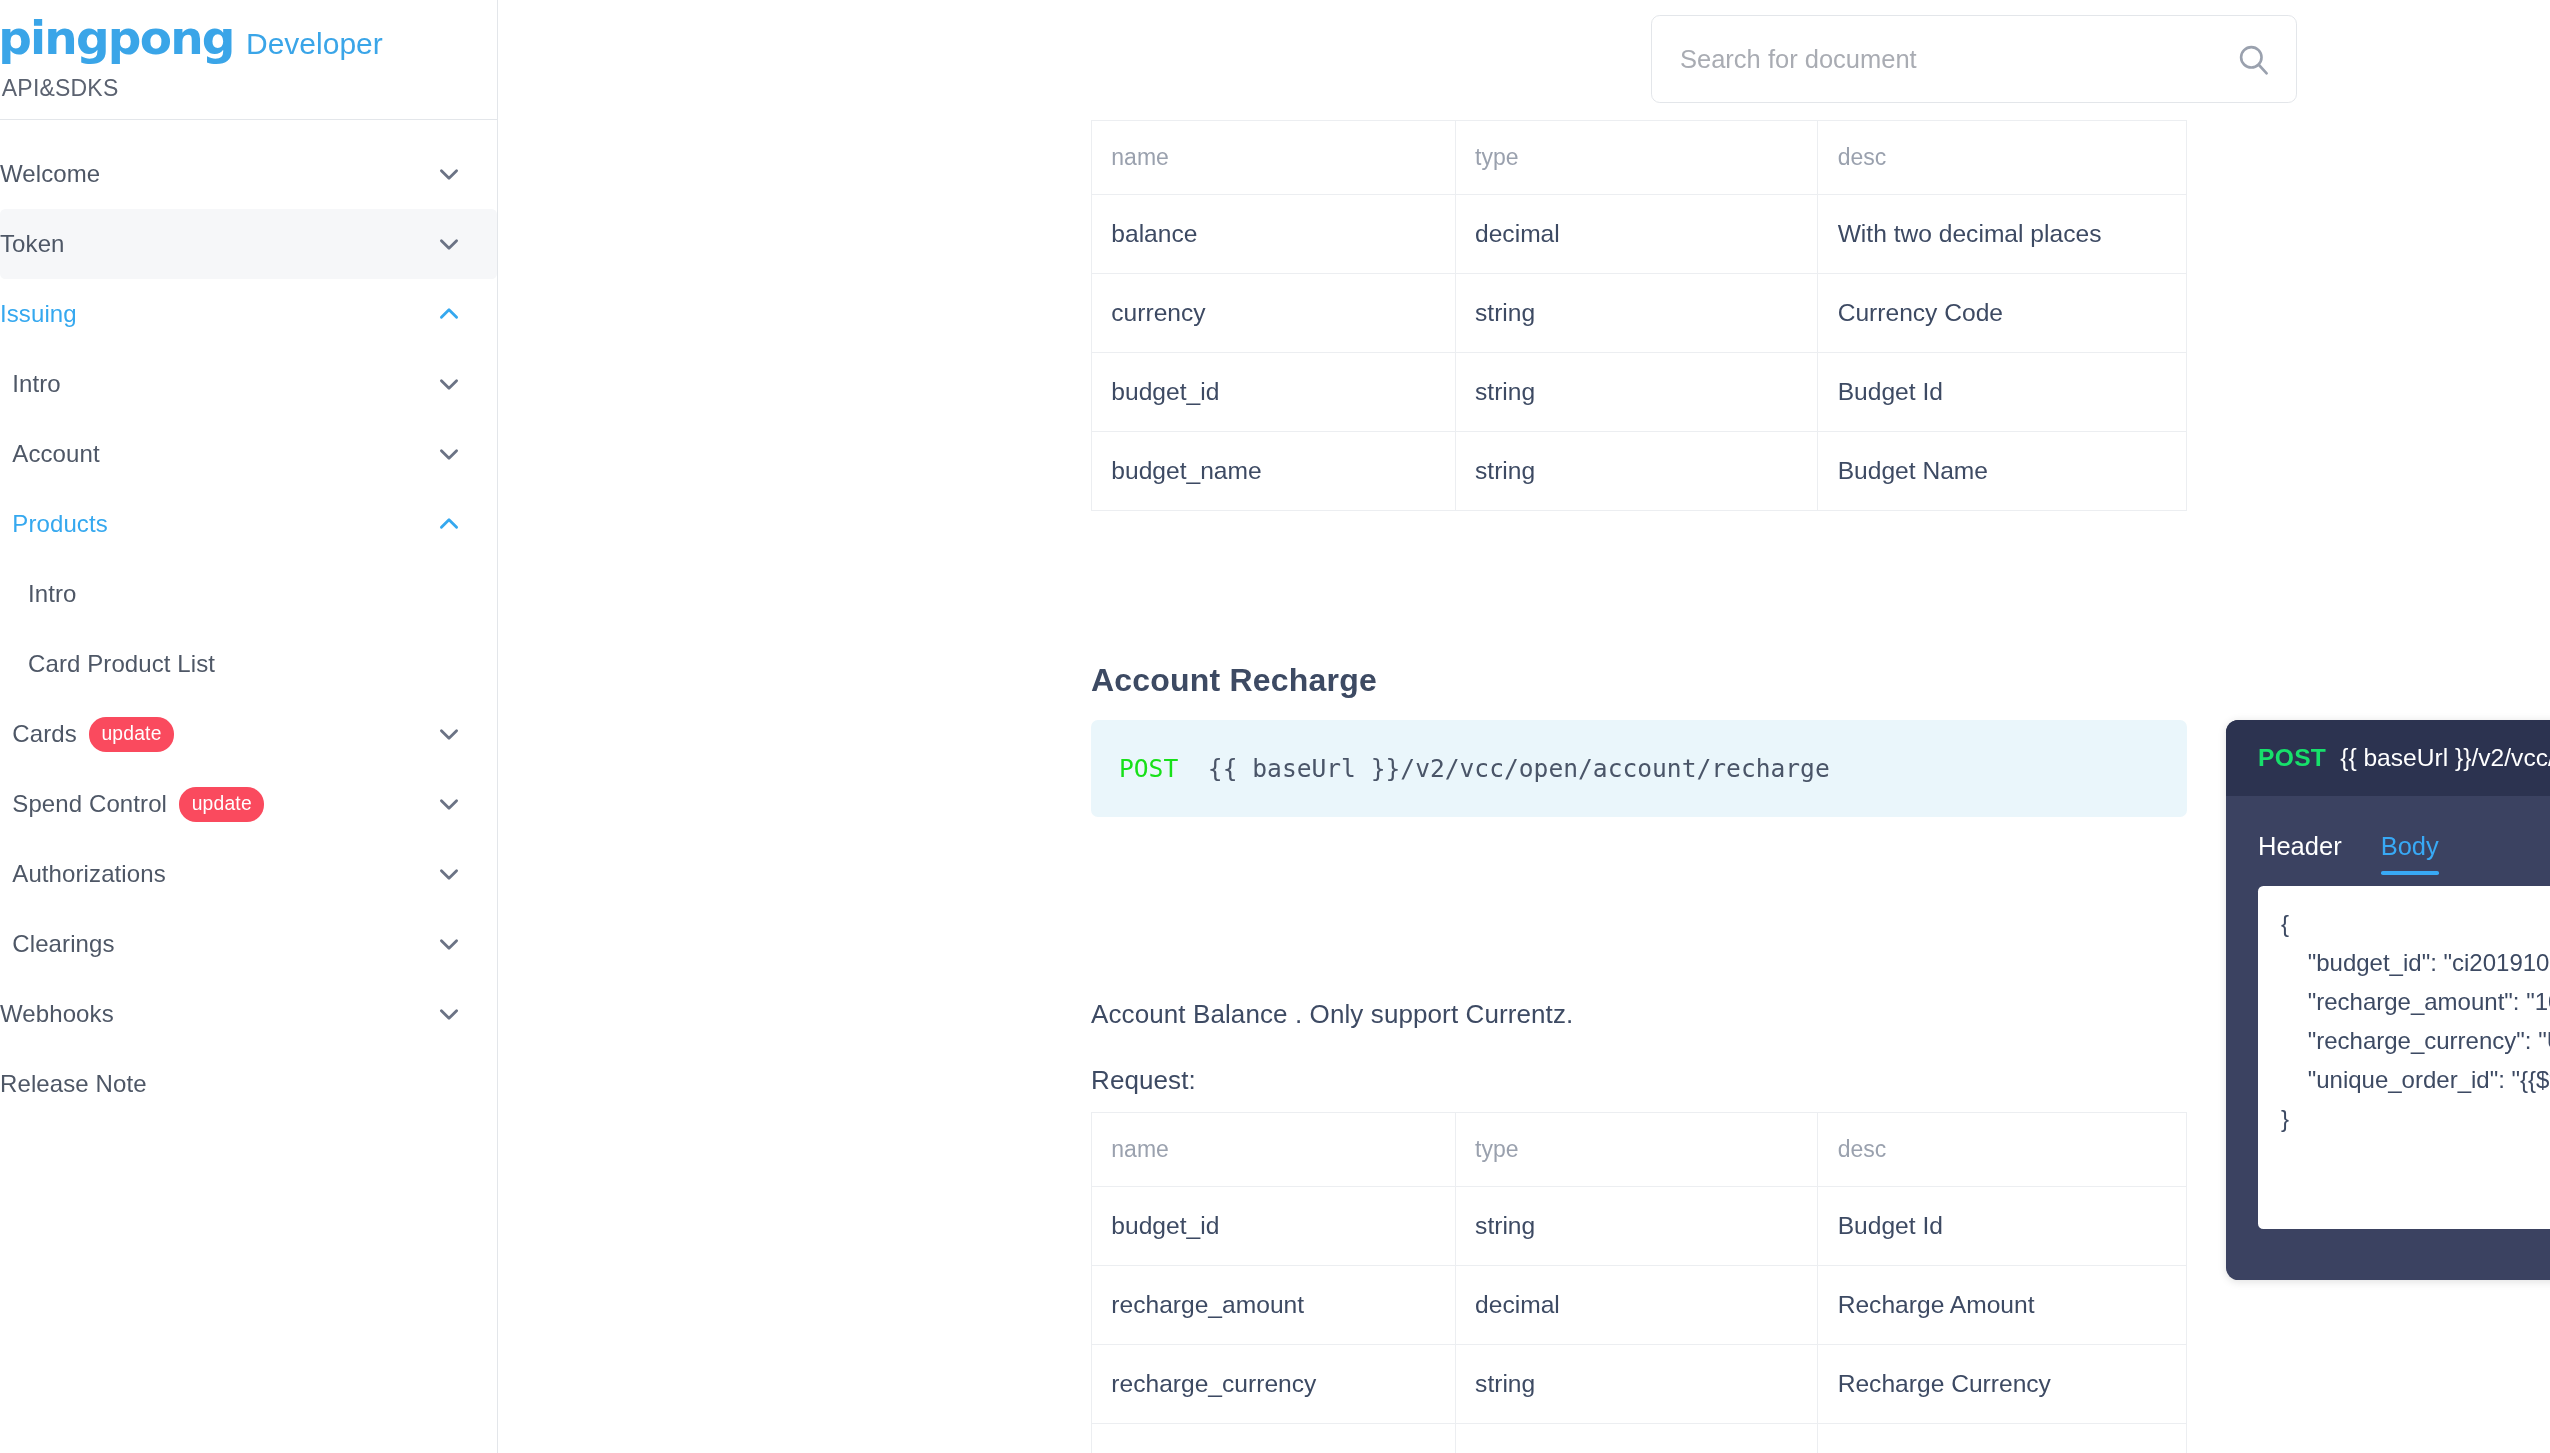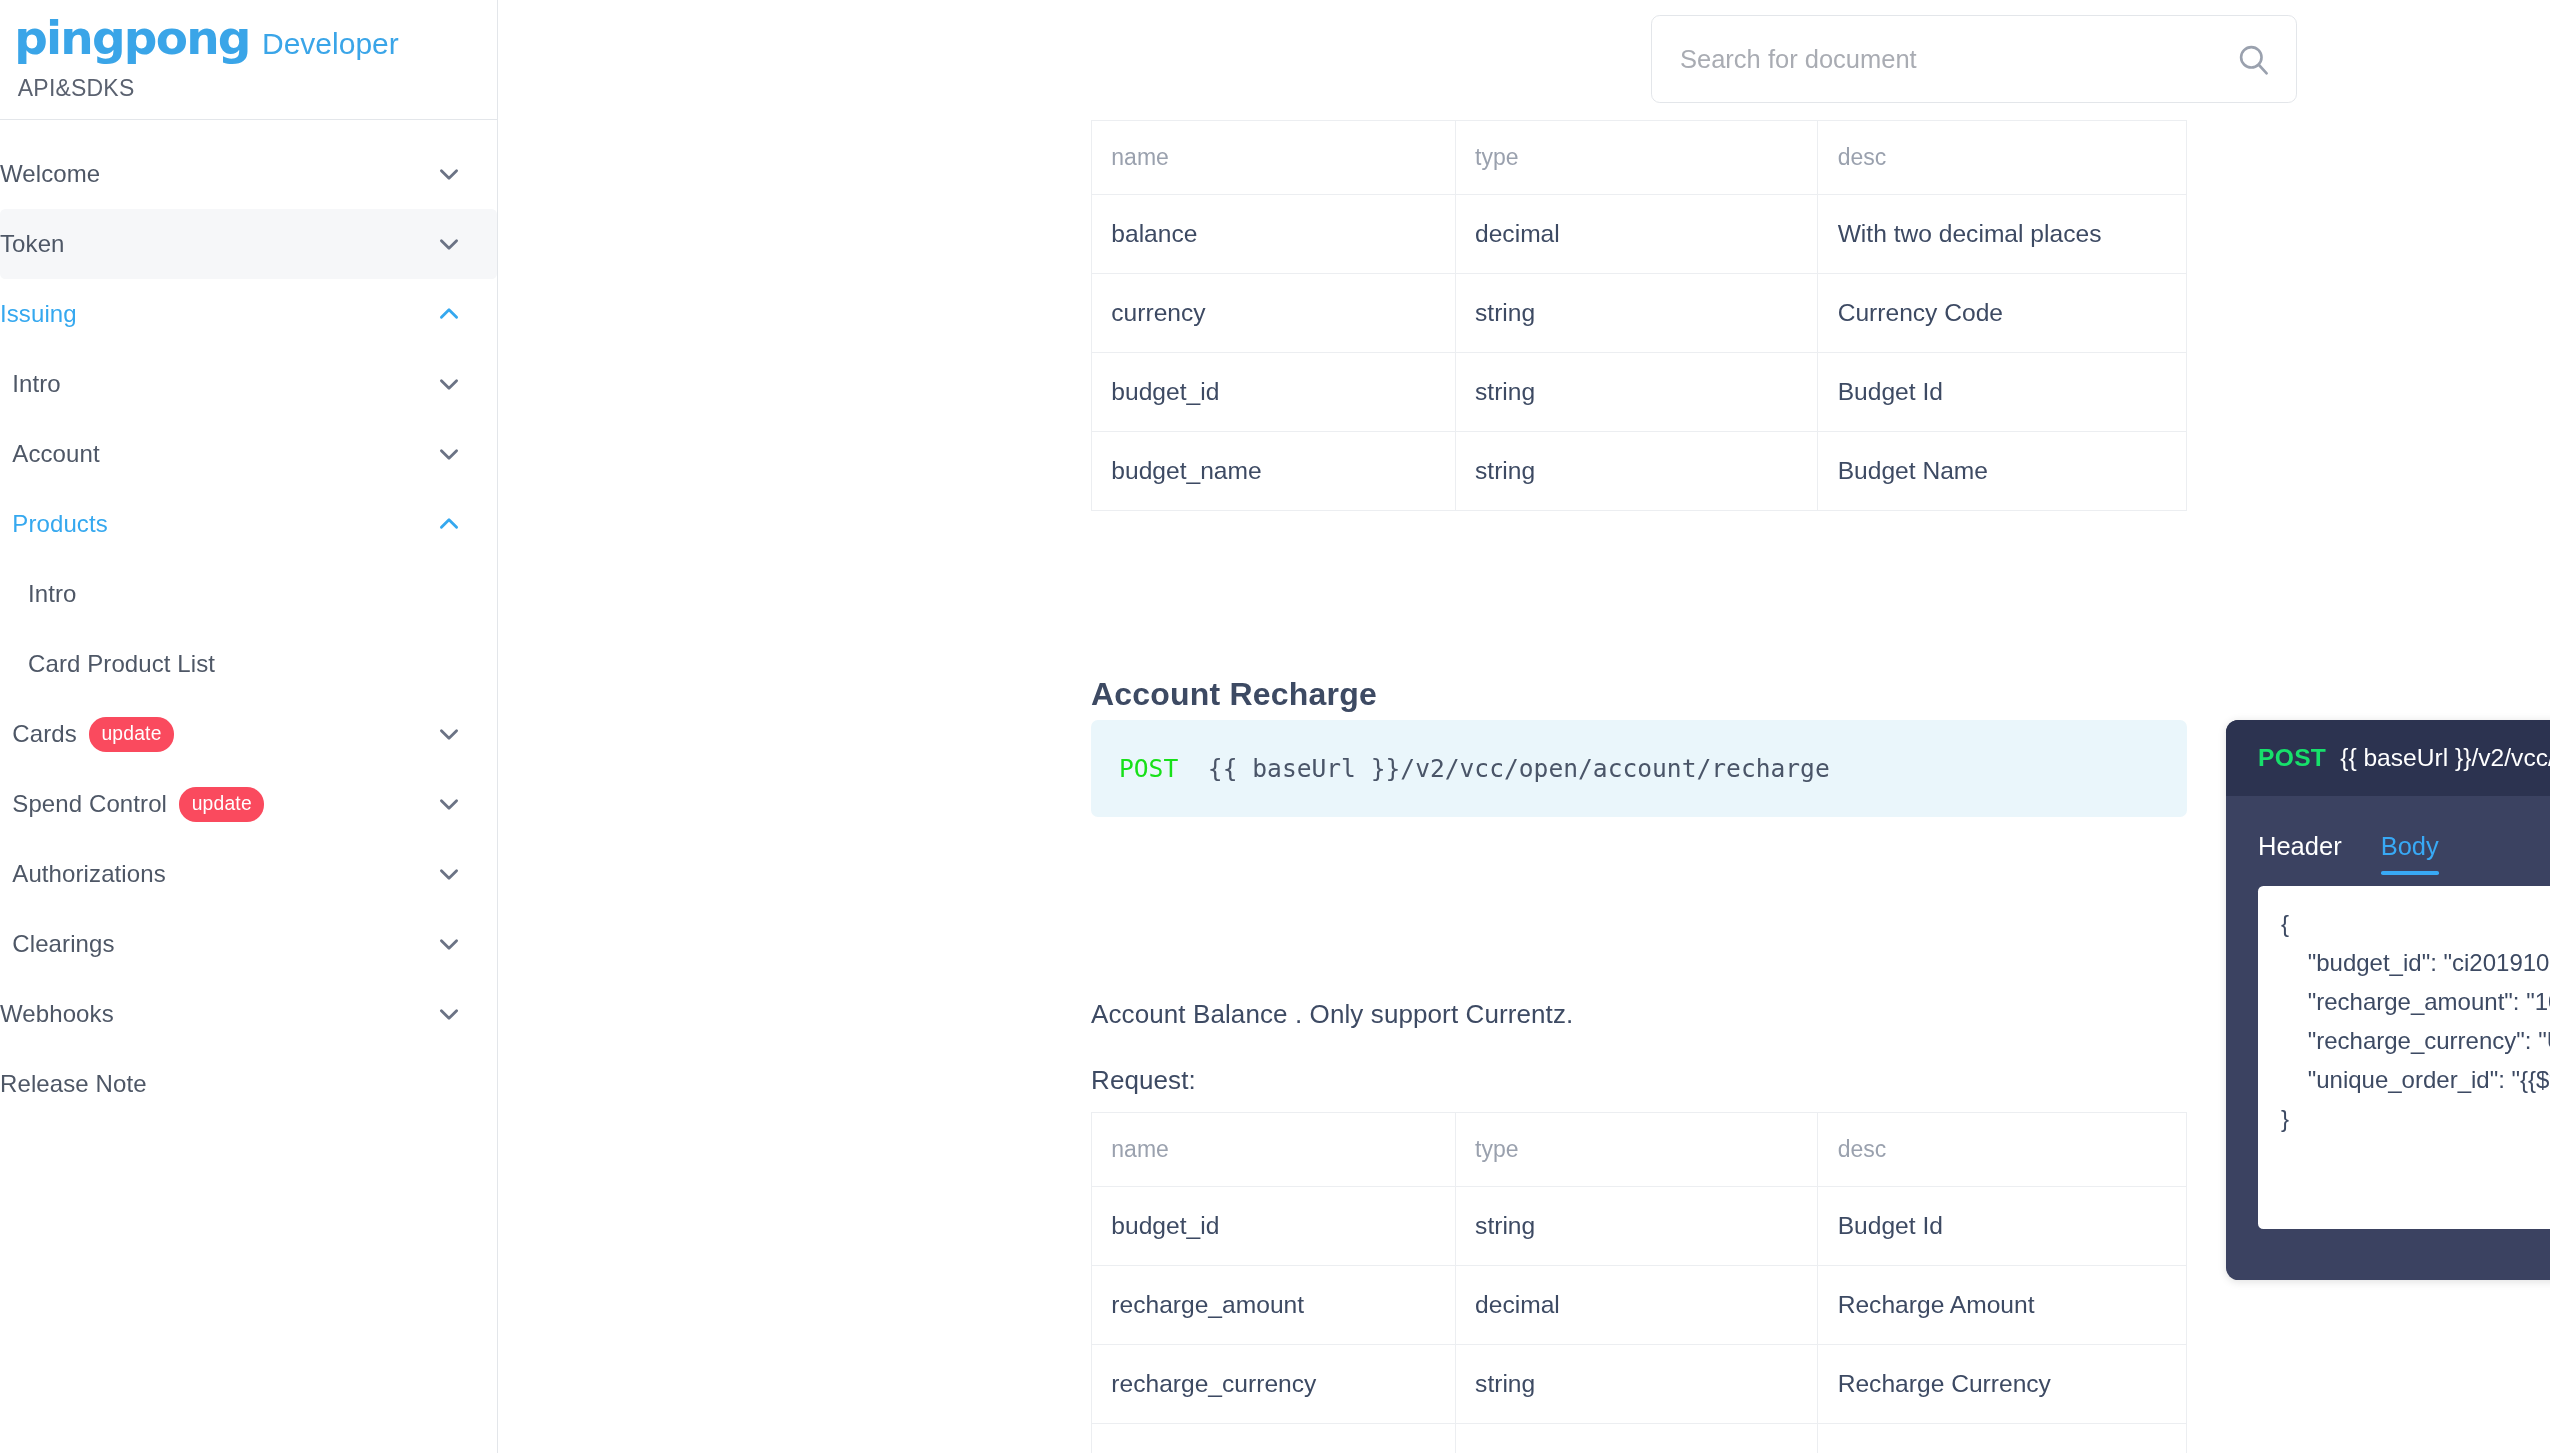--- a/index.html
+++ b/index.html
@@ -20,21 +20,21 @@
     width: 498px;
     height: 1453px;
     flex: 0 0 498px;
     background: #ffffff;
     border-right: 1.8px solid #e3e6ea;
     position: relative;
     overflow: hidden;
   }
   .brand {
     height: 120px;
-    padding: 14px 0 0 16px;
+    padding: 14px 0 0 0;
     border-bottom: 1.8px solid #e3e6ea;
     position: relative;
   }
   .brand-row { display: flex; align-items: baseline; padding-left: 0px; }
   .brand-logo {
     color: #3aa5e8;
     font-family: "DejaVu Sans", sans-serif;
     font-size: 47px;
     font-weight: 700;
     letter-spacing: -1.8px;
@@ -185,21 +185,21 @@
   .col-name { width: 364px; }
   .col-type { width: 363px; }
   .col-desc { width: 369px; }
 
   .table1-wrap { position: absolute; top: 0px; left: 0; }
   .table1-wrap .api-table { border-top: 0; }
 
   .sec-title {
     position: absolute;
     left: 593px;
-    top: 556px;
+    top: 542px;
     font-size: 32px;
     color: #3d4a63;
     letter-spacing: 0.2px;
   }
 
   .code-block {
     position: absolute;
     left: 593px;
     top: 600px;
     width: 1096px;

